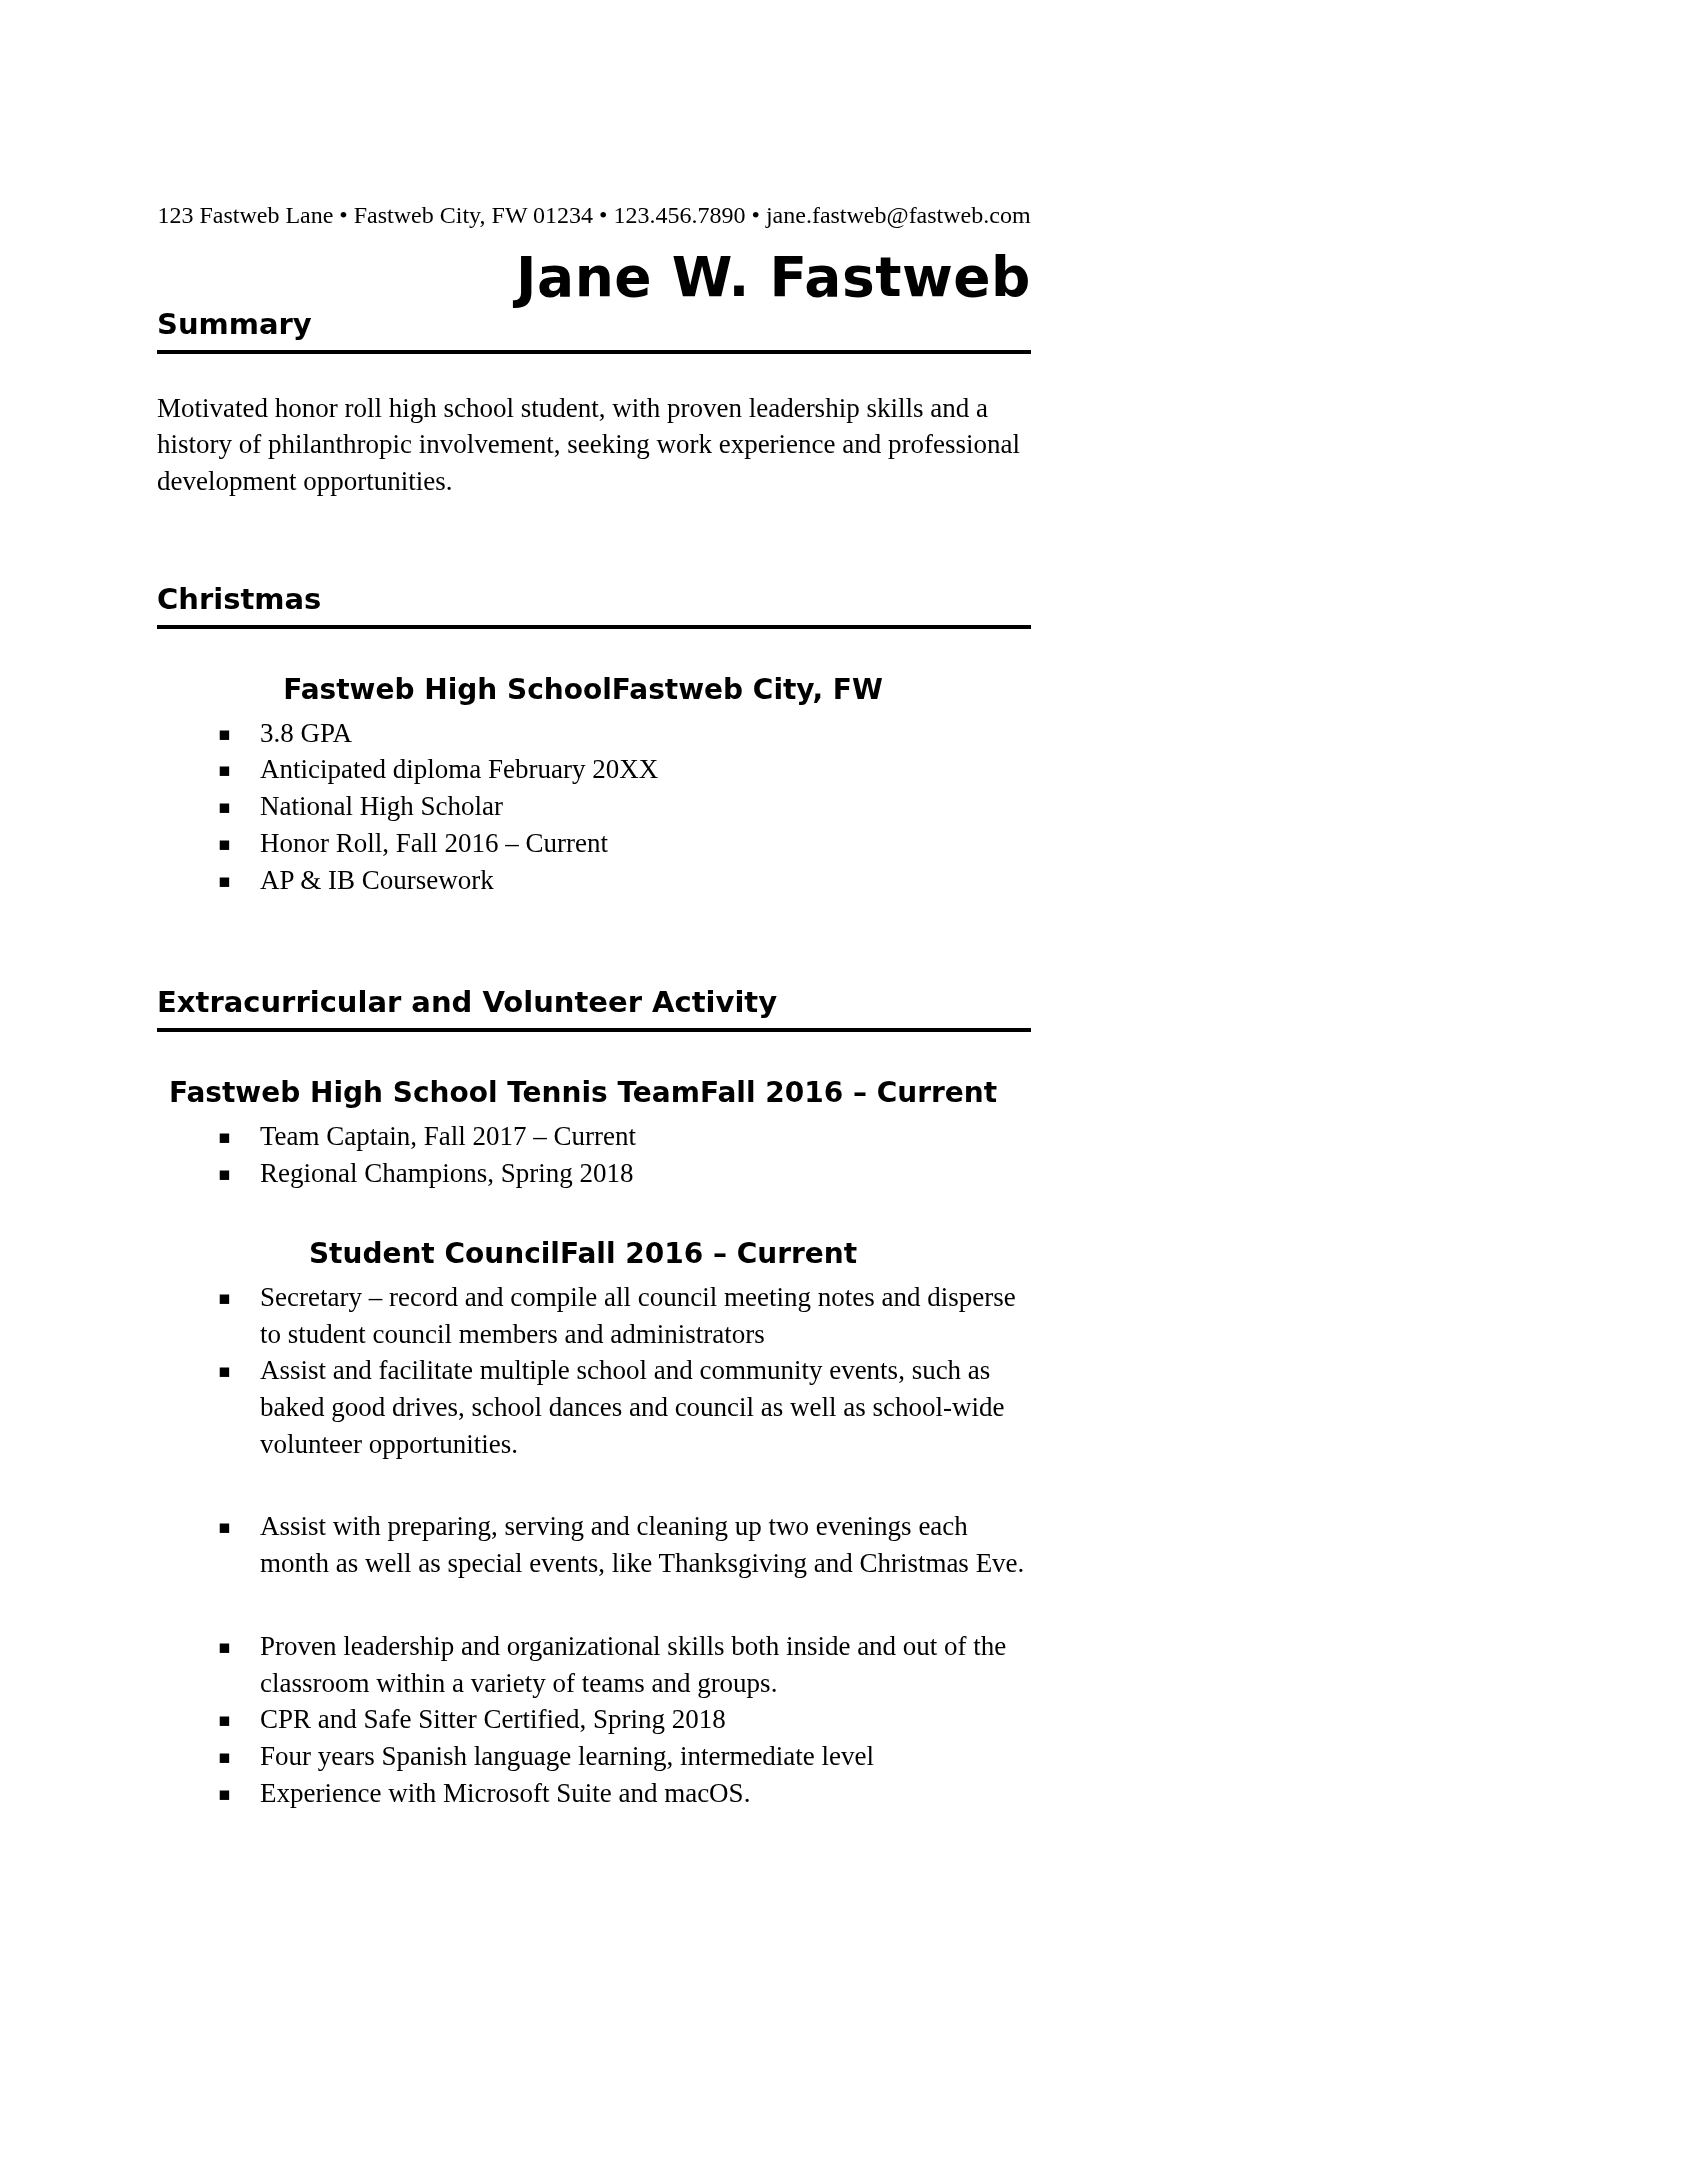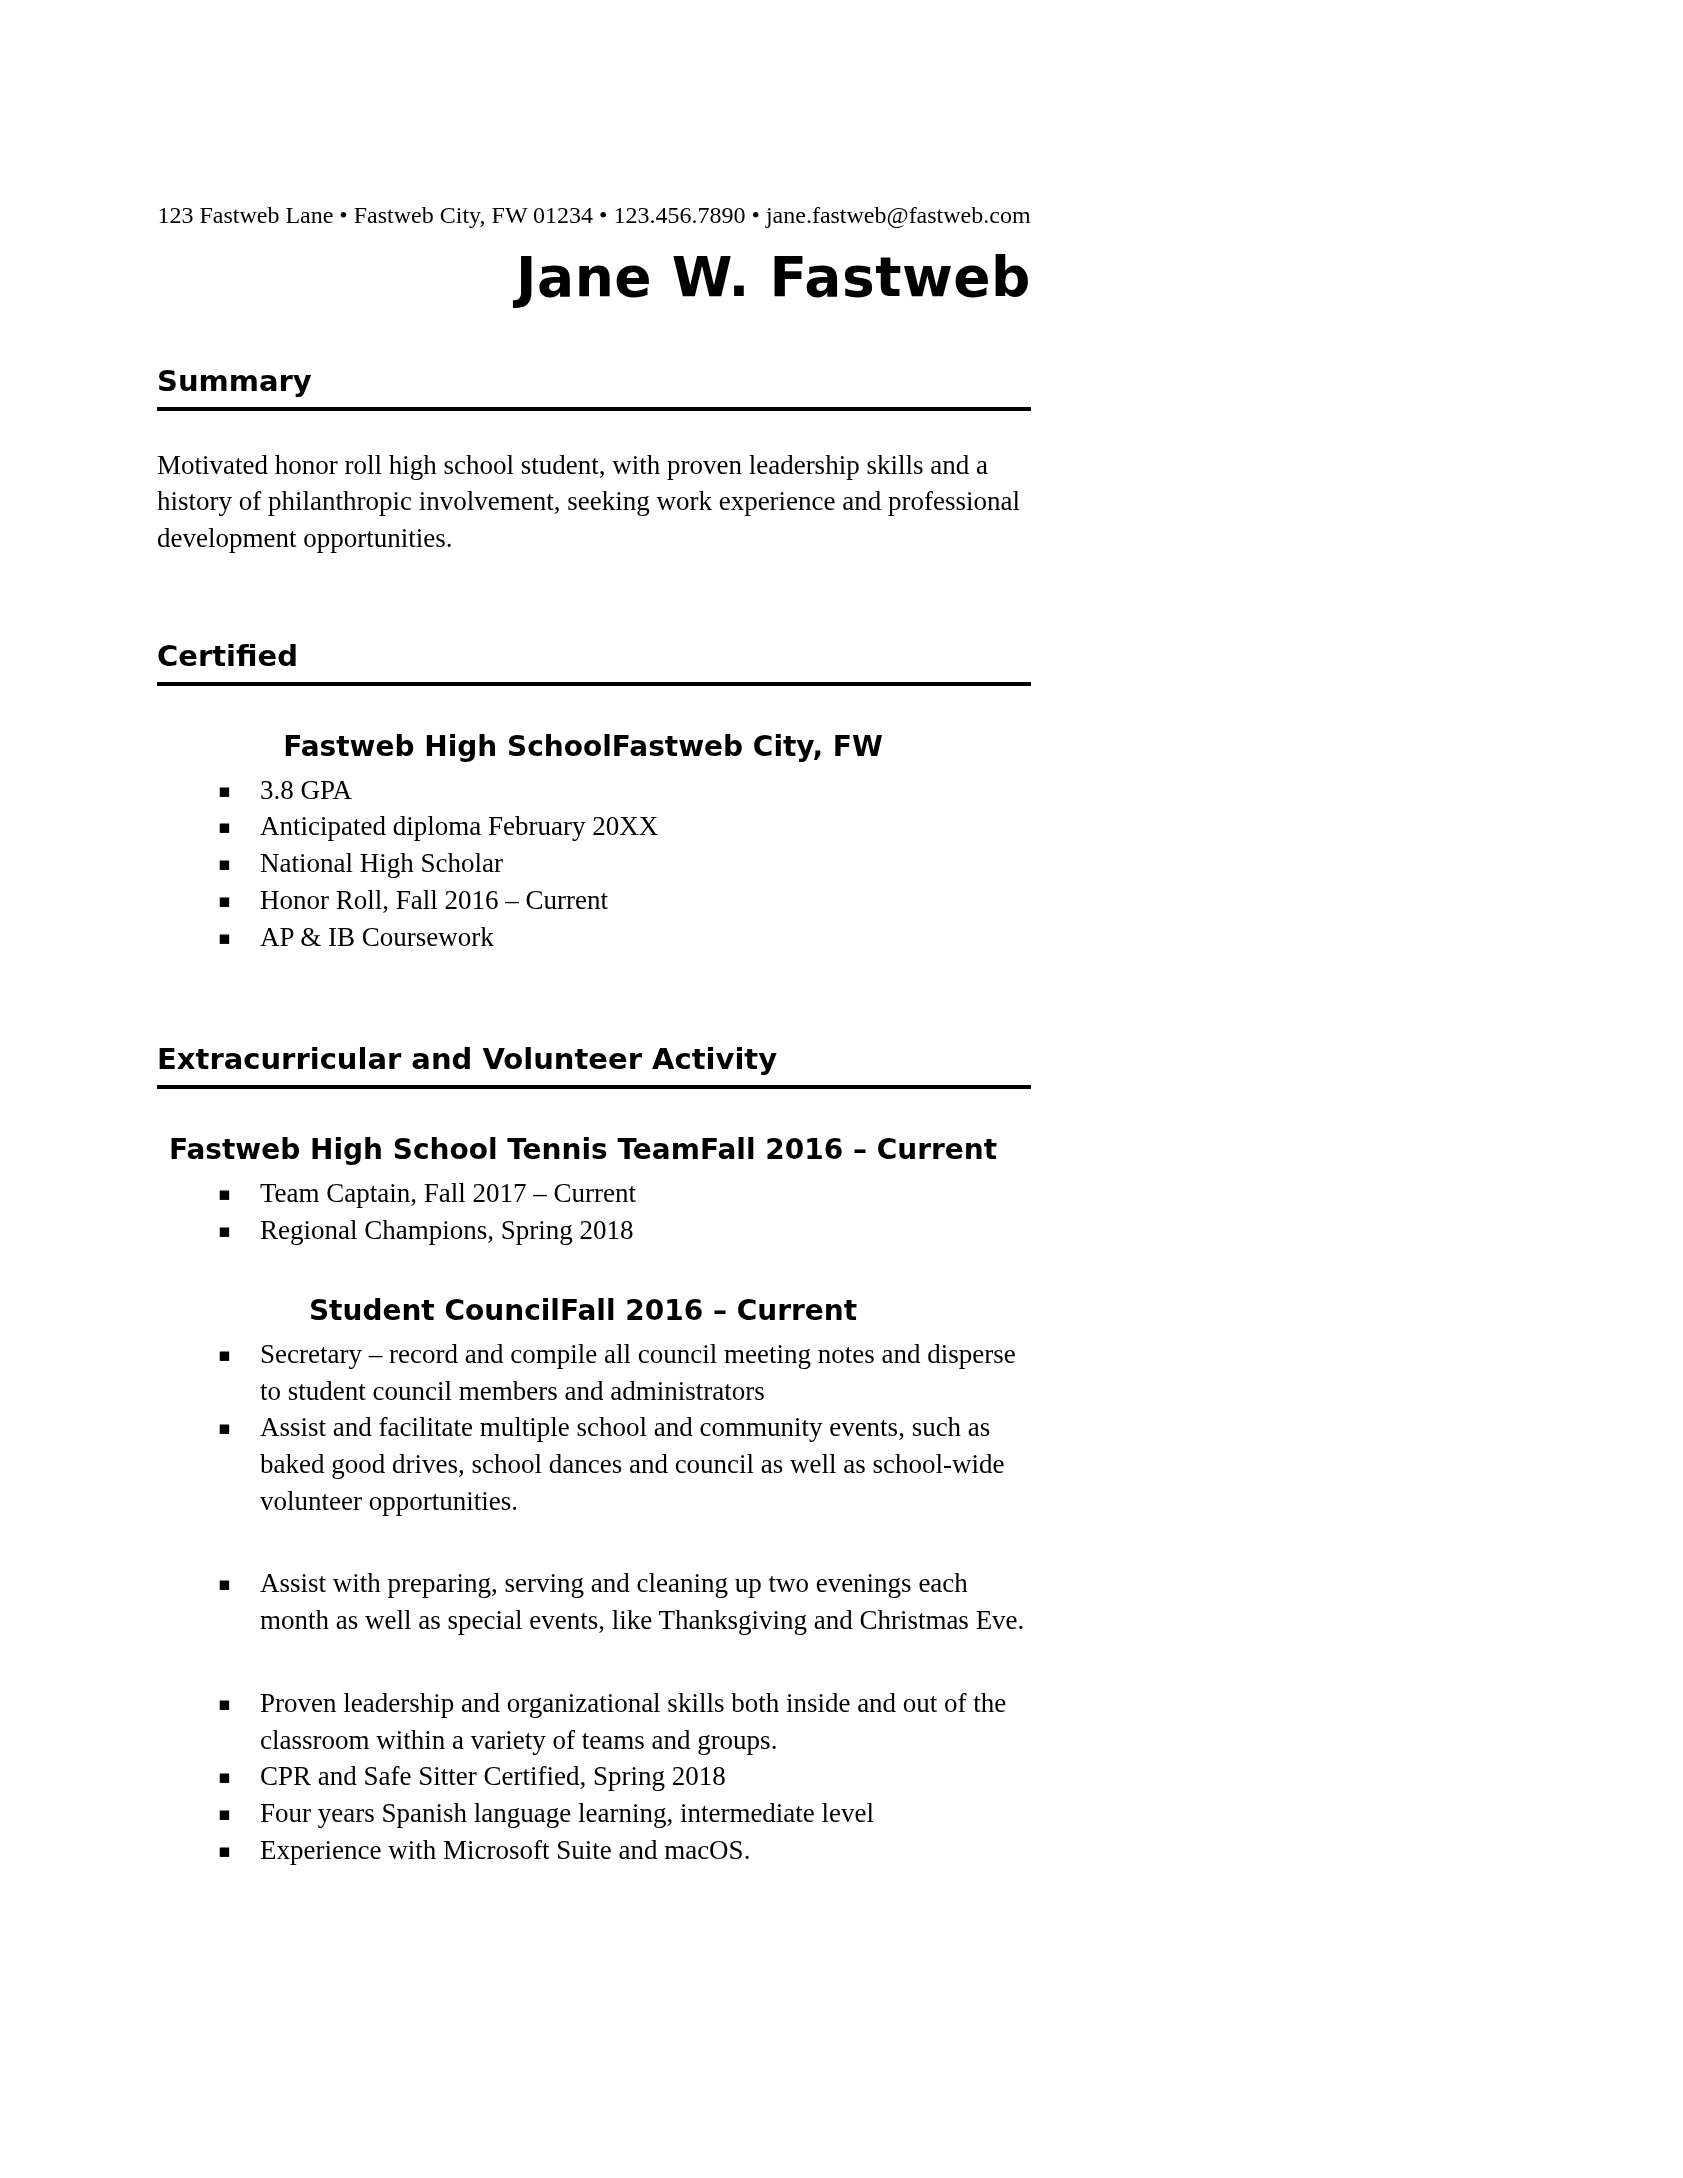--- a/index.html
+++ b/index.html
@@ -33,21 +33,21 @@
     letter-spacing: 0.5px;
   }
   .section-heading {
     font-family: "DejaVu Sans", sans-serif;
     font-weight: 700;
     font-size: 29px;
     line-height: 1.1;
     border-bottom: 4px solid #000;
     padding-bottom: 9px;
   }
-  .heading-summary        { margin-top: 57px; }
+  .heading-summary        { }
   .heading-education      { margin-top: 85px; }
   .heading-extracurricular{ margin-top: 89px; }
   .heading-skills         { margin-top: 99px; }
 
   .summary-body {
     margin-top: 36px;
     font-size: 27px;
     line-height: 1.35;
     max-width: 1153px;
   }
@@ -85,21 +85,21 @@
 
 <div class="page">
 
   <div class="contact-line">123 Fastweb Lane • Fastweb City, FW 01234 • 123.456.7890 • jane.fastweb@fastweb.com</div>
 
   <div class="doc-name">Jane W. Fastweb</div>
 
   <div class="section-heading heading-summary">Summary</div>
   <div class="summary-body">Motivated honor roll high school student, with proven leadership skills and a history of philanthropic involvement, seeking work experience and professional development opportunities.</div>
 
-  <div class="section-heading heading-education">Certified</div>
+  <div class="section-heading heading-education">Christmas</div>
 
   <div class="edu-entry">
     <div class="entry-header">
       <span class="left">Fastweb High School</span>
       <span class="right">Fastweb City, FW</span>
     </div>
     <div class="bullet-list">
       <div class="bullet-row">
         <span class="bullet-glyph">▪</span>
         <span class="bullet-text">3.8 GPA</span>

